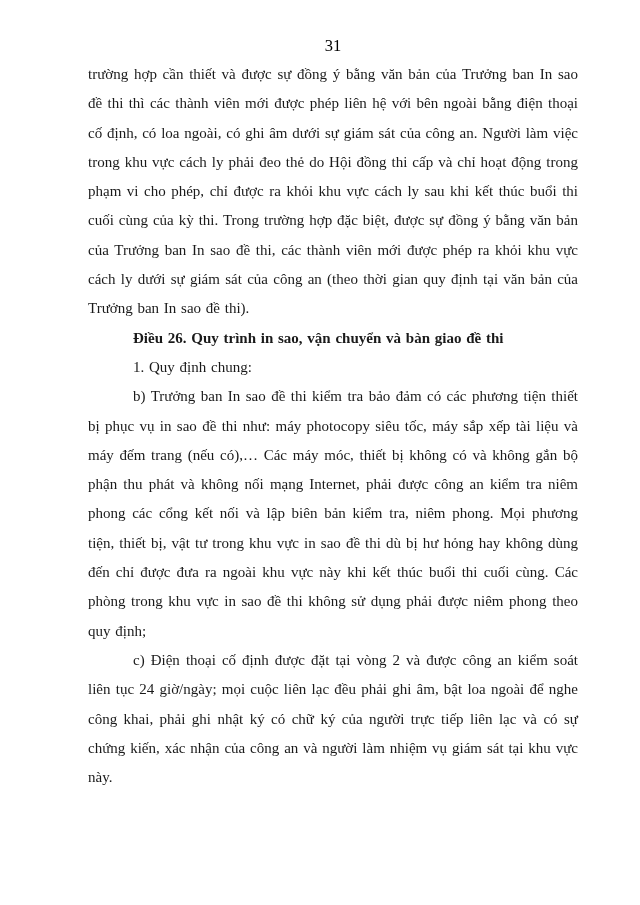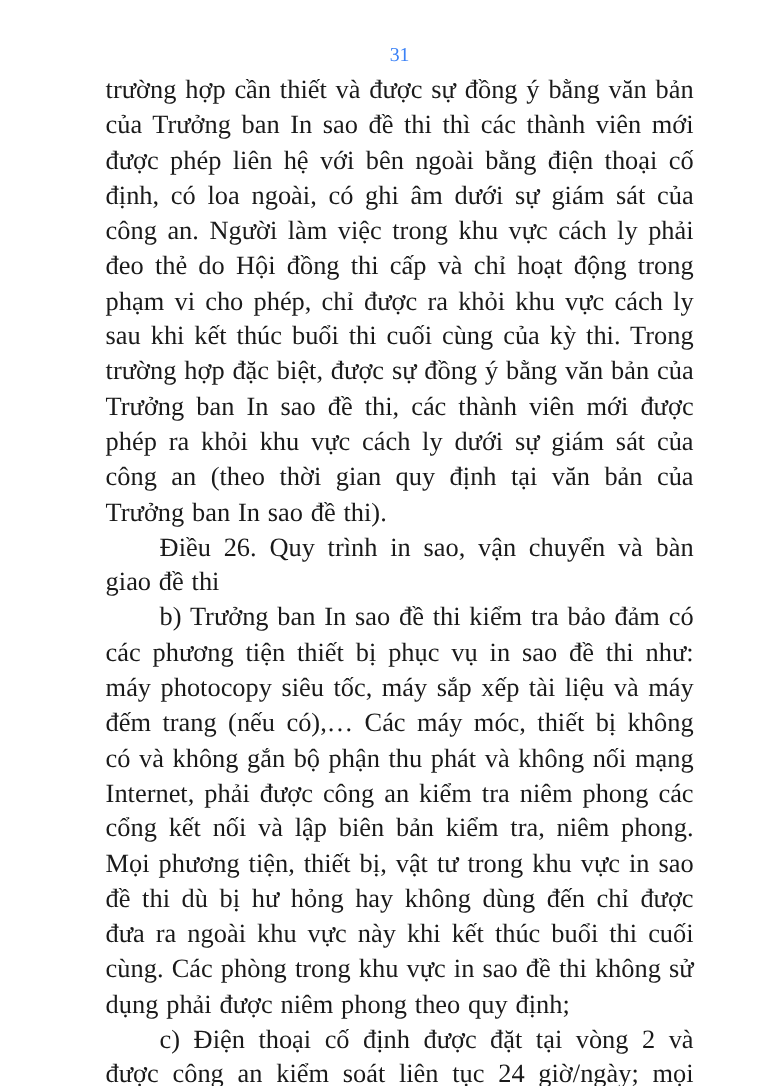--- a/index.html
+++ b/index.html
@@ -17,48 +17,49 @@
     width: 640px;
     height: 905px;
     background: #ffffff;
     padding: 36px 62px 0 88px;
   }
   .page-number {
     text-align: center;
     font-size: 16.5px;
     line-height: 20px;
     margin-bottom: 4px;
-    color: #3b82f6;
+    color: #000000;
   }
   .body-text p {
-    font-size: 22px;
+    font-size: 15px;
     line-height: 29.3px;
     text-align: justify;
     margin: 0;
     word-spacing: 1px;
   }
   .body-text p.indent {
     text-indent: 45px;
   }
   .body-text p.bold {
-    font-weight: normal;
+    font-weight: bold;
   }
 </style>
 </head>
 <body>
 
 <div class="page">
   <div class="page-number">31</div>
 
   <div class="body-text">
     <p class="para">trường hợp cần thiết và được sự đồng ý bằng văn bản của Trưởng ban In sao đề thi thì các thành viên mới được phép liên hệ với bên ngoài bằng điện thoại cố định, có loa ngoài, có ghi âm dưới sự giám sát của công an. Người làm việc trong khu vực cách ly phải đeo thẻ do Hội đồng thi cấp và chỉ hoạt động trong phạm vi cho phép, chỉ được ra khỏi khu vực cách ly sau khi kết thúc buổi thi cuối cùng của kỳ thi. Trong trường hợp đặc biệt, được sự đồng ý bằng văn bản của Trưởng ban In sao đề thi, các thành viên mới được phép ra khỏi khu vực cách ly dưới sự giám sát của công an (theo thời gian quy định tại văn bản của Trưởng ban In sao đề thi).</p>
 
 
     <p class="para indent bold">Điều 26. Quy trình in sao, vận chuyển và bàn giao đề thi</p>
 
+    <p class="para indent">1. Quy định chung:</p>
 
 
     <p class="para indent">b) Trưởng ban In sao đề thi kiểm tra bảo đảm có các phương tiện thiết bị phục vụ in sao đề thi như: máy photocopy siêu tốc, máy sắp xếp tài liệu và máy đếm trang (nếu có),… Các máy móc, thiết bị không có và không gắn bộ phận thu phát và không nối mạng Internet, phải được công an kiểm tra niêm phong các cổng kết nối và lập biên bản kiểm tra, niêm phong. Mọi phương tiện, thiết bị, vật tư trong khu vực in sao đề thi dù bị hư hỏng hay không dùng đến chỉ được đưa ra ngoài khu vực này khi kết thúc buổi thi cuối cùng. Các phòng trong khu vực in sao đề thi không sử dụng phải được niêm phong theo quy định;</p>
 
     <p class="para indent">c) Điện thoại cố định được đặt tại vòng 2 và được công an kiểm soát liên tục 24 giờ/ngày; mọi cuộc liên lạc đều phải ghi âm, bật loa ngoài để nghe công khai, phải ghi nhật ký có chữ ký của người trực tiếp liên lạc và có sự chứng kiến, xác nhận của công an và người làm nhiệm vụ giám sát tại khu vực này.</p>
 
   </div>
 </div>
 
 </body></html>

